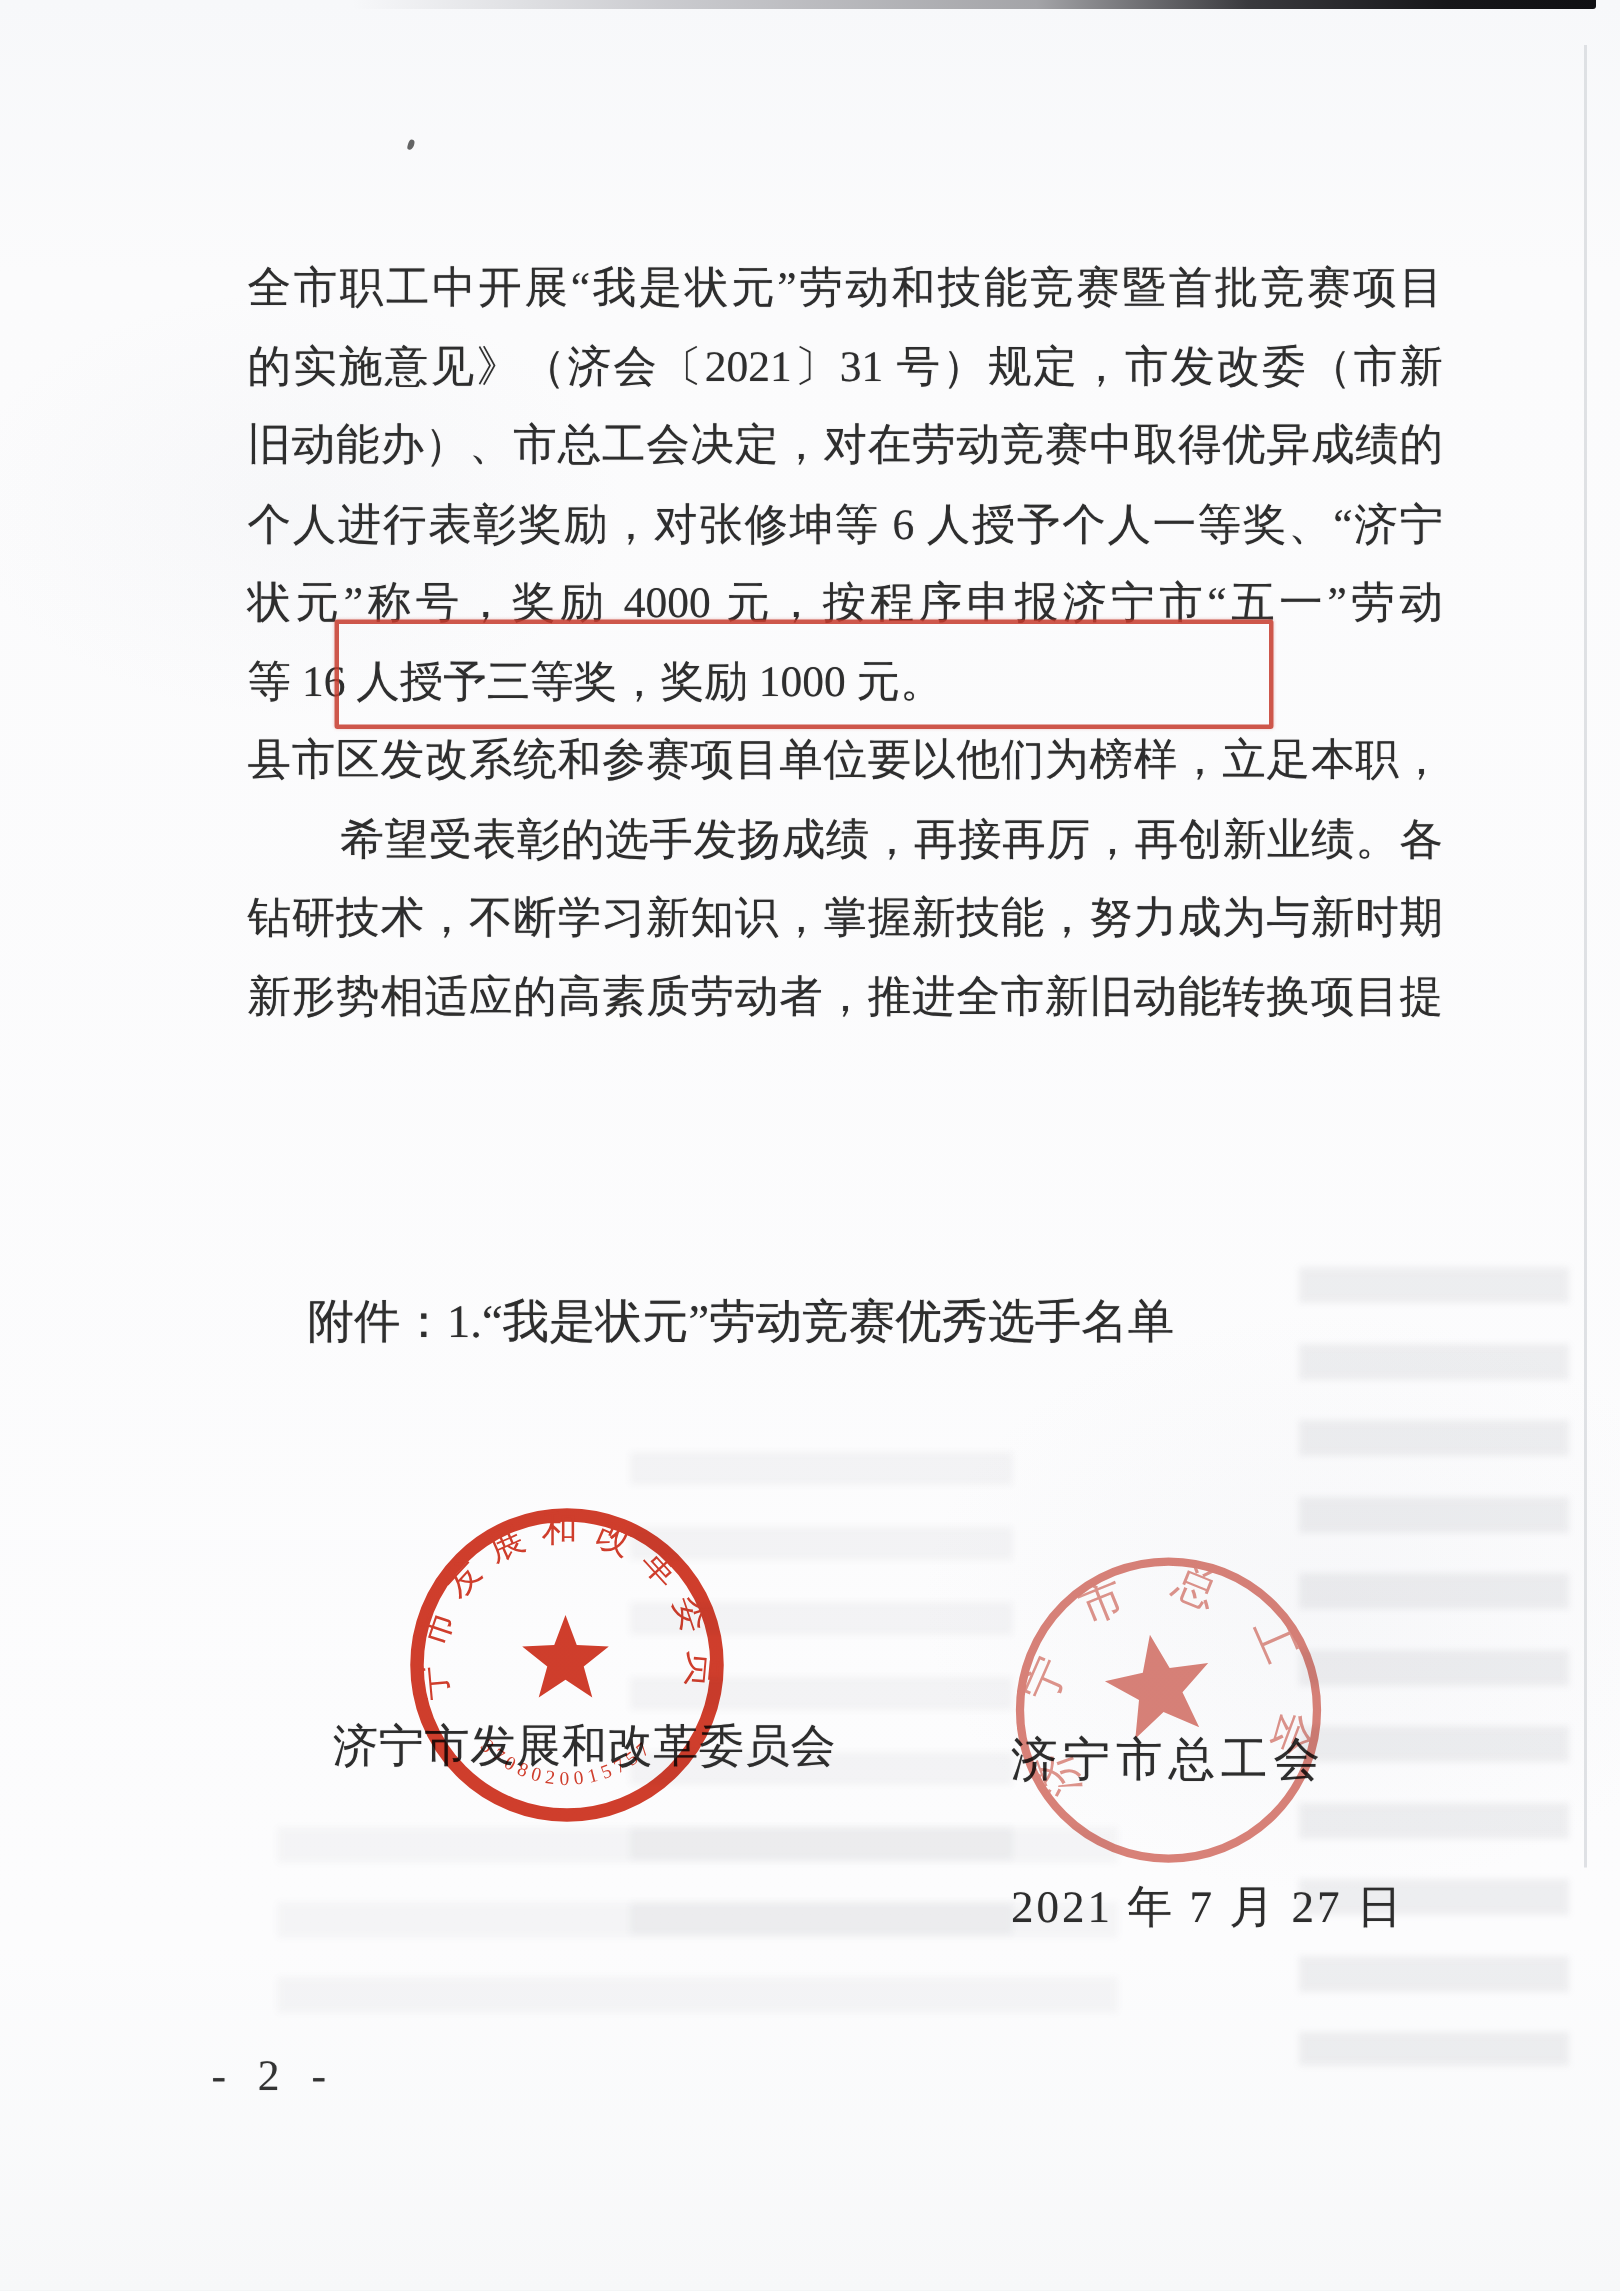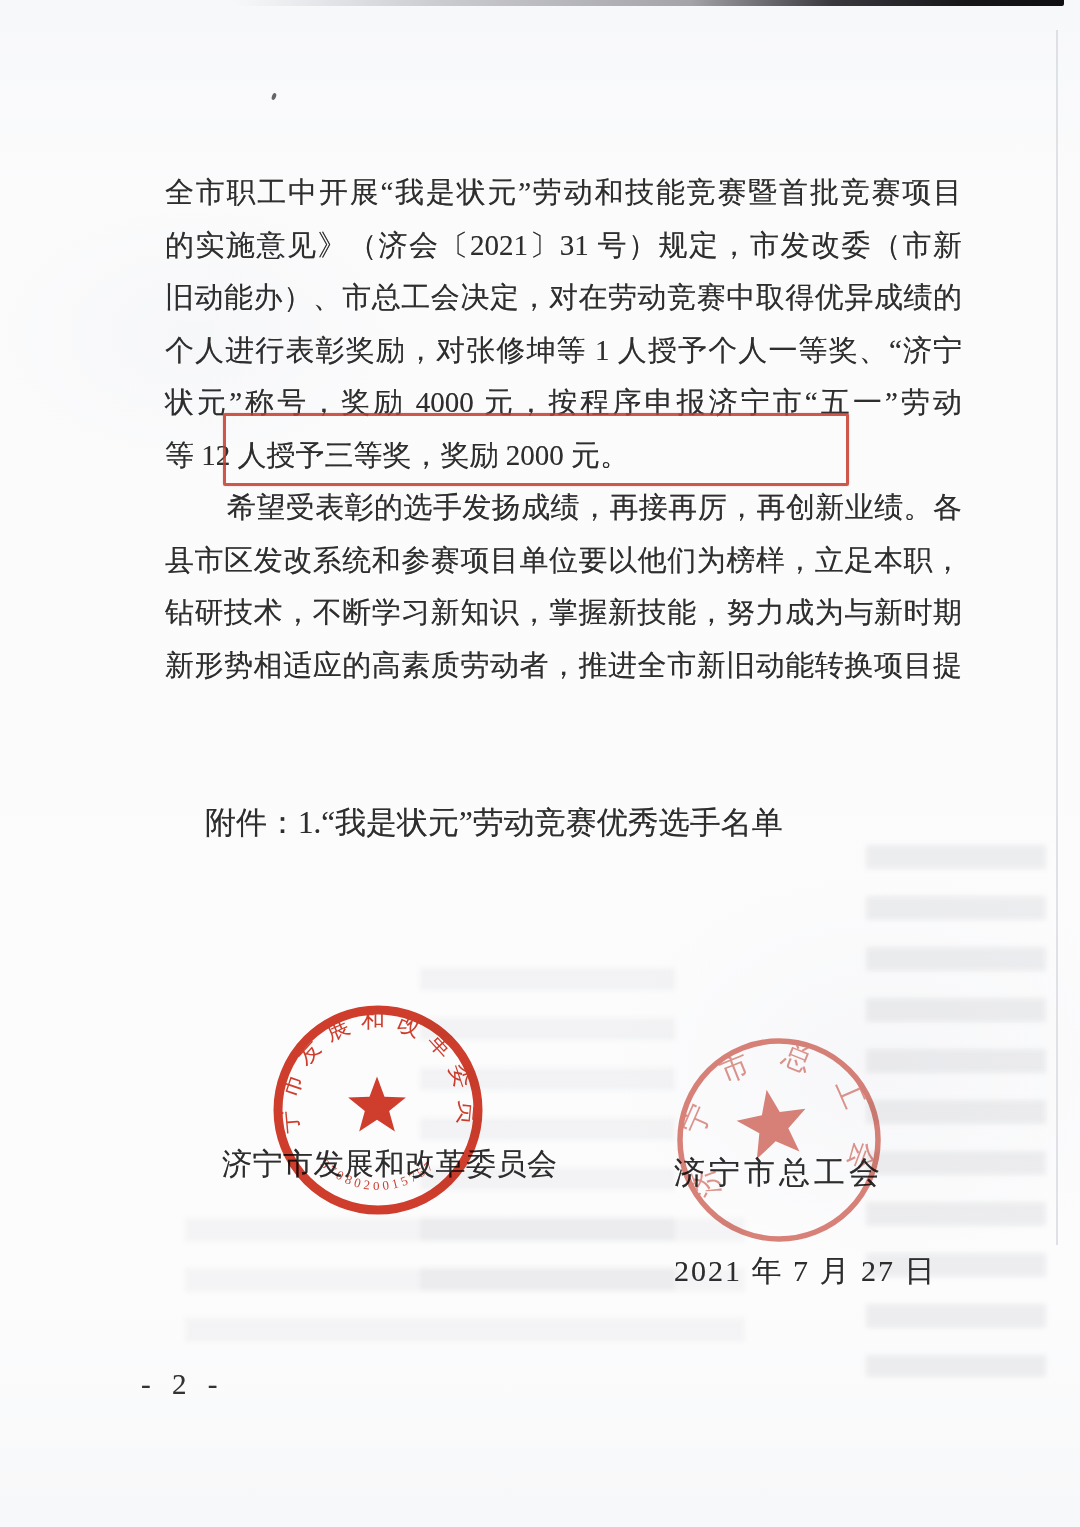--- a/index.html
+++ b/index.html
@@ -54,21 +54,21 @@
   .highlight-box {
     position: absolute; left: 223px; top: 413px; width: 620px; height: 67px;
     border: 3px solid rgba(197,57,43,0.85);
     border-radius: 2px;
     box-shadow: 0 0 2px rgba(197,57,43,0.25);
     pointer-events: none;
   }
 
   
   .attachments {
-    position: absolute; left: 205px; top: 796px;
+    position: absolute; left: 205px; top: 854px;
     font-size: 31px; color: #2e2e2e;
     text-shadow: 0 0 0.6px rgba(20,20,20,0.45);
   }
   .attachments .line { height: 53px; line-height: 53px; white-space: nowrap; }
   .attachments .line.attach-2 { padding-left: 60px; }
 
   
   .org-name, .sign-date, .page-number {
     position: absolute; white-space: nowrap;
     color: #2d2d2d; text-shadow: 0 0 0.6px rgba(20,20,20,0.4);
@@ -112,25 +112,25 @@
   <div class="speck"></div>
 
   <div class="ghost ghost-right"></div>
   <div class="ghost ghost-mid"></div>
   <div class="ghost ghost-bottom"></div>
 
   <div class="body-text">
     <div class="line">全市职工中开展“我是状元”劳动和技能竞赛暨首批竞赛项目</div>
     <div class="line">的实施意见》（济会〔2021〕31 号）规定，市发改委（市新</div>
     <div class="line">旧动能办）、市总工会决定，对在劳动竞赛中取得优异成绩的</div>
-    <div class="line">个人进行表彰奖励，对张修坤等 1 人授予个人一等奖、“济宁</div>
+    <div class="line">个人进行表彰奖励，对张修坤等 6 人授予个人一等奖、“济宁</div>
     <div class="line">状元”称号，奖励 4000 元，按程序申报济宁市“五一”劳动</div>
-    <div class="line para-end">等 12 人授予三等奖，奖励 2000 元。</div>
+    <div class="line para-end">等 16 人授予三等奖，奖励 1000 元。</div>
+    <div class="line">县市区发改系统和参赛项目单位要以他们为榜样，立足本职，</div>
     <div class="line indent">希望受表彰的选手发扬成绩，再接再厉，再创新业绩。各</div>
-    <div class="line">县市区发改系统和参赛项目单位要以他们为榜样，立足本职，</div>
     <div class="line">钻研技术，不断学习新知识，掌握新技能，努力成为与新时期</div>
     <div class="line">新形势相适应的高素质劳动者，推进全市新旧动能转换项目提</div>
   </div>
 
   <div class="highlight-box"></div>
 
   <div class="attachments">
     <div class="line">附件：1.“我是状元”劳动竞赛优秀选手名单</div>
   </div>
 

